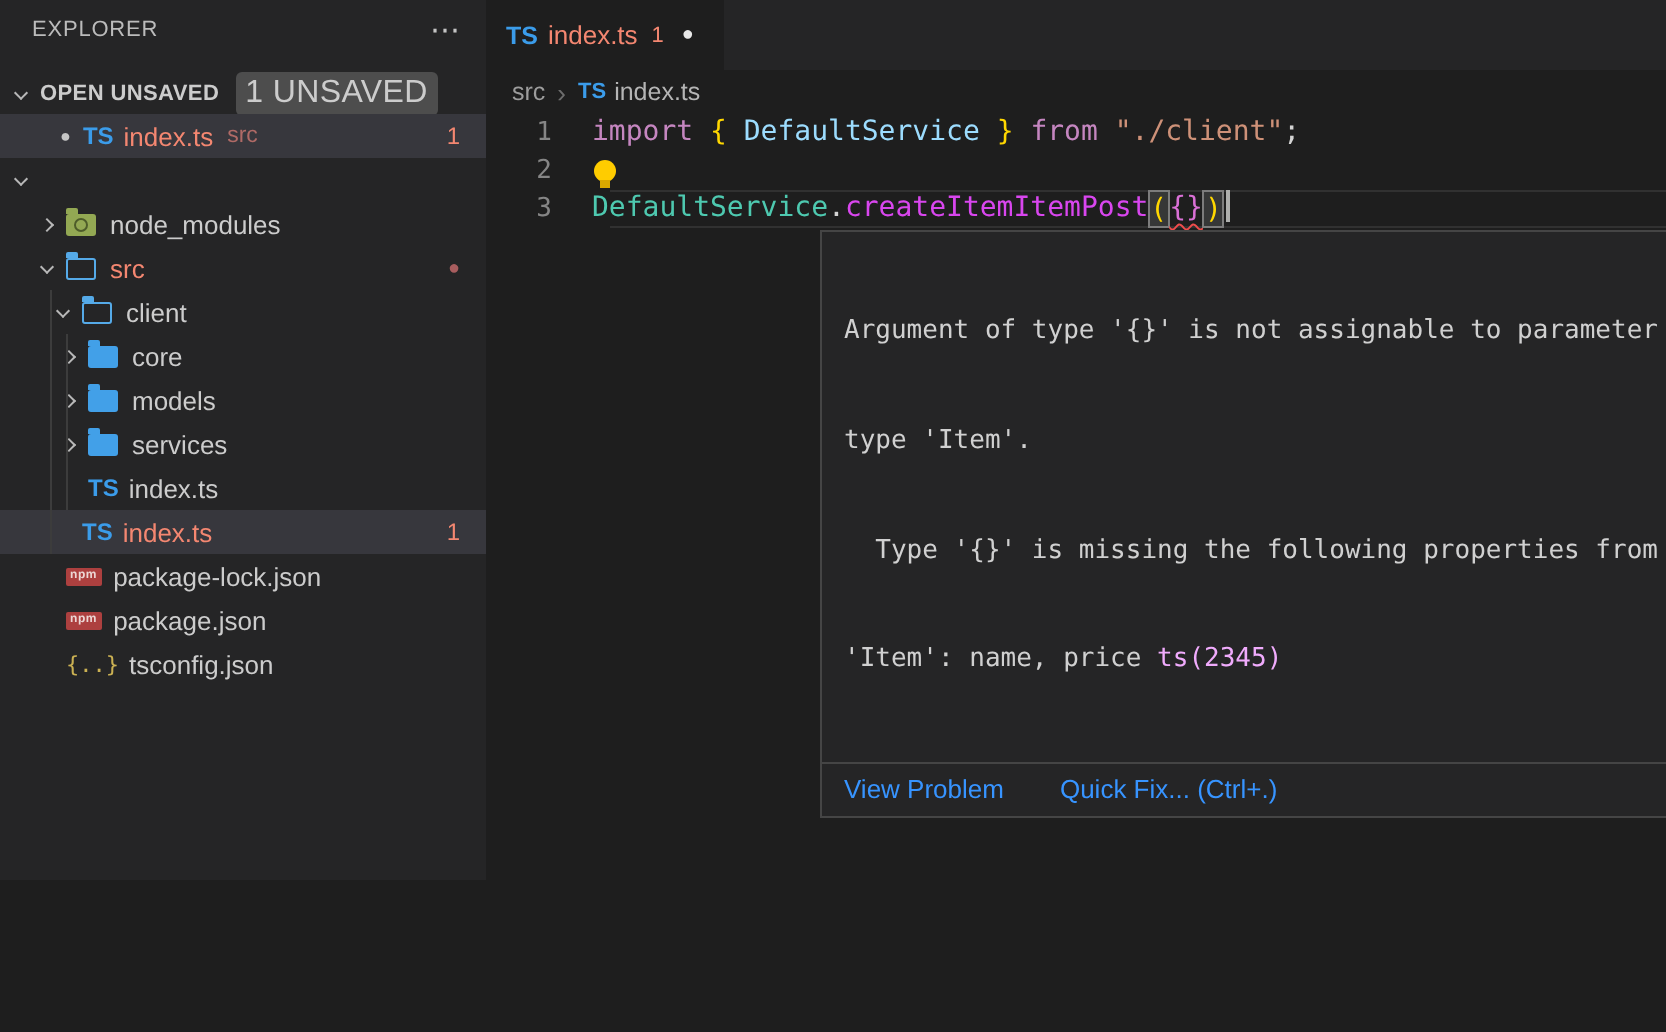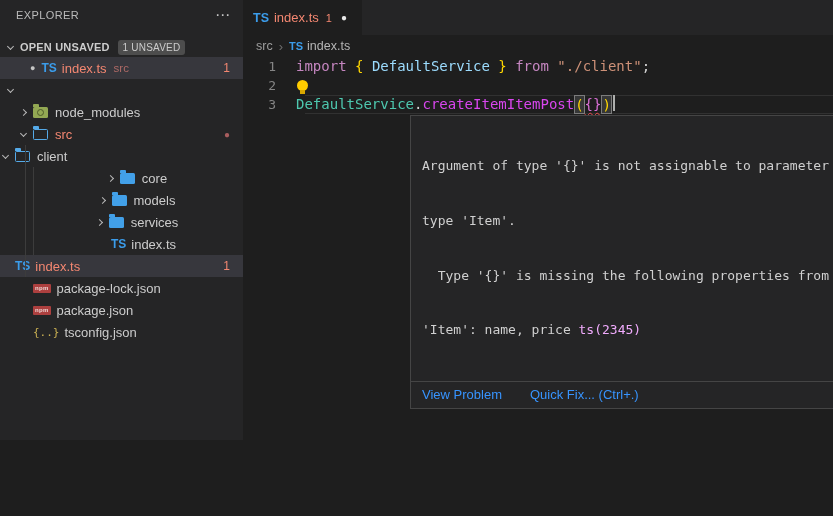--- a/index.html
+++ b/index.html
@@ -12,32 +12,32 @@
   
   .sidebar { position:absolute; left:0; top:0; width:243px; height:440px; background:#252526; }
   .sb-title { position:absolute; left:16px; top:9px; font-size:11px; letter-spacing:.4px; color:#bbbbbb; }
   .more-actions { position:absolute; right:12px; top:6px; color:#c5c5c5; font-size:15px; cursor:pointer; letter-spacing:1px; }
   .section-header { position:absolute; left:0; width:243px; height:22px; display:flex; align-items:center; padding-left:5px; font-size:11px; font-weight:bold; color:#cccccc; letter-spacing:.2px; }
   .hdr-open { top:36px; }
   .hdr-proj { top:79px; }
   .chev { display:inline-block; width:5px; height:5px; border-right:1.4px solid #b8b8b8; border-bottom:1.4px solid #b8b8b8; flex:none; }
   .chev.down { transform:rotate(45deg); margin:-2px 7px 0 3px; }
   .chev.right { transform:rotate(-45deg); margin:0 7px 0 3px; }
-  .badge-unsaved { background:#4d4d4d; color:#cccccc; font-size:10px; font-weight:normal; padding:2px 5px; border-radius:3px; margin-left:8px; }
+  .badge-unsaved { background:#4d4d4d; color:#cccccc; font-size:16px; font-weight:normal; padding:2px 5px; border-radius:3px; margin-left:8px; }
   .openfile-row { position:absolute; top:57px; left:0; width:243px; height:22px; background:#37373d; display:flex; align-items:center; padding-left:30px; }
   .mod-dot { color:#c5c5c5; font-size:9px; margin-right:6px; }
   .tsicon { color:#3b9cea; font-weight:bold; font-size:12px; margin-right:5px; flex:none; }
   .err { color:#f48771; }
   .desc { color:#af6a66; font-size:11.5px; margin-left:7px; }
   .right-badge { position:absolute; right:13px; color:#f48771; font-size:12px; }
   .right-dot { position:absolute; right:13px; color:#a85d5e; font-size:10px; }
   .tree { position:absolute; top:101px; left:0; width:243px; }
   .row { position:relative; display:flex; align-items:center; height:22px; width:243px; cursor:pointer; }
   .row.selected { background:#37373d; }
-  .d1 { padding-left:18px; } .d2 { } .d3 { padding-left:29px;justify-content:center; }
+  .d1 { padding-left:18px; } .d2 { padding-left:26px; } .d3 { padding-left:29px; }
   .twisty { width:15px; flex:none; display:flex; align-items:center; }
   .folder { position:relative; width:15px; height:11px; border-radius:1.5px; margin-right:7px; flex:none; }
   .folder.closed { background:#42a0e8; }
   .folder.closed::before { content:""; position:absolute; top:-3px; left:0; width:6px; height:3px; border-radius:1px 1px 0 0; background:#42a0e8; }
   .folder.open { border:1.2px solid #55aae8; }
   .folder.open::before { content:""; position:absolute; top:-4px; left:-1px; width:6px; height:3px; border-radius:1px 1px 0 0; background:#55aae8; }
   .folder.green { background:#93a853; }
   .folder.green::before { content:""; position:absolute; top:-3px; left:0; width:6px; height:3px; border-radius:1px 1px 0 0; background:#93a853; }
   .folder.green::after { content:""; position:absolute; left:4px; top:2px; width:5px; height:5px; border:1px solid #4e5c2a; border-radius:50%; }
   .npm-icon { background:#ad403f; color:#ecd7d5; font-size:6px; font-weight:bold; line-height:9px; padding:0 2px; height:9px; border-radius:1px; margin-right:6px; flex:none; letter-spacing:.3px; }

